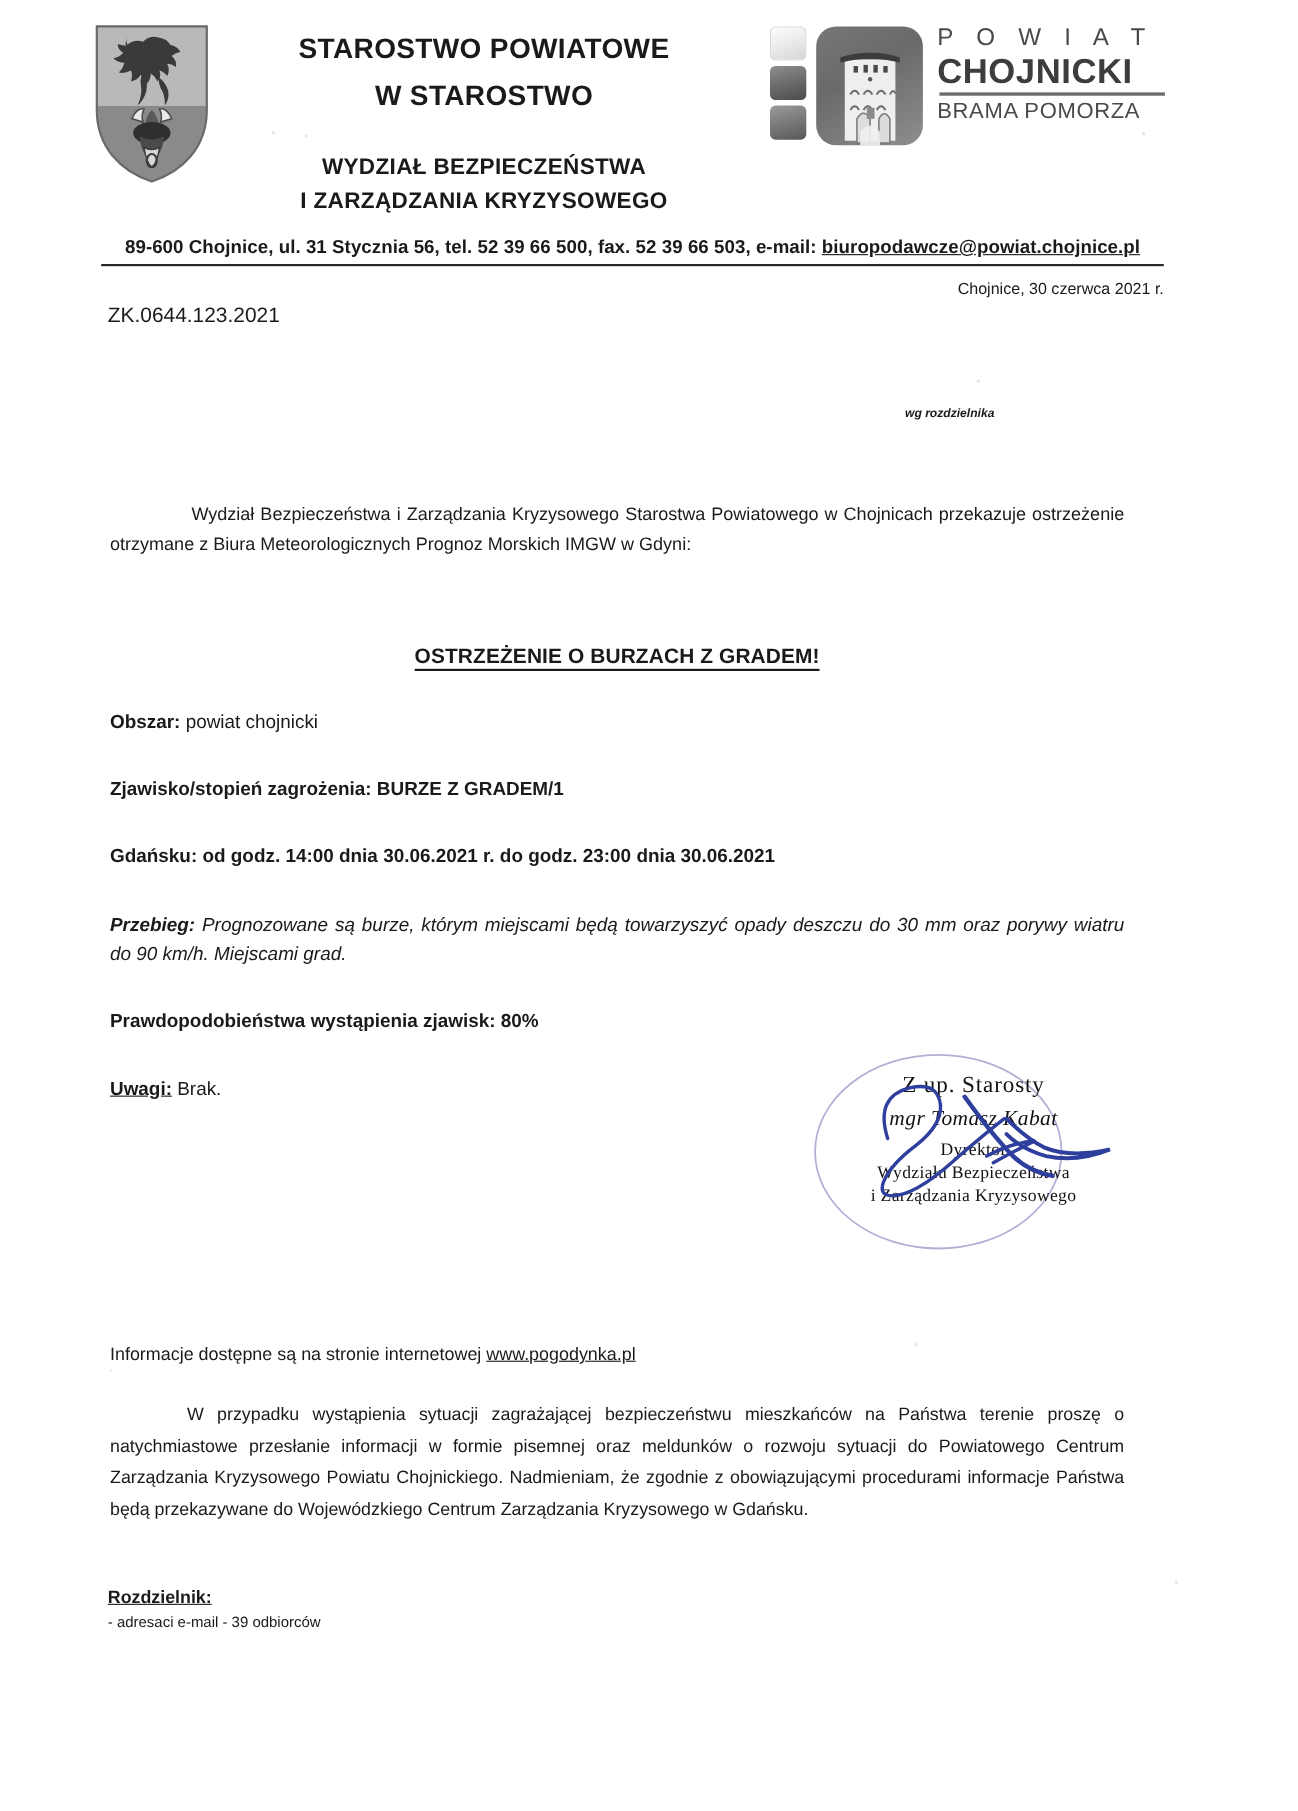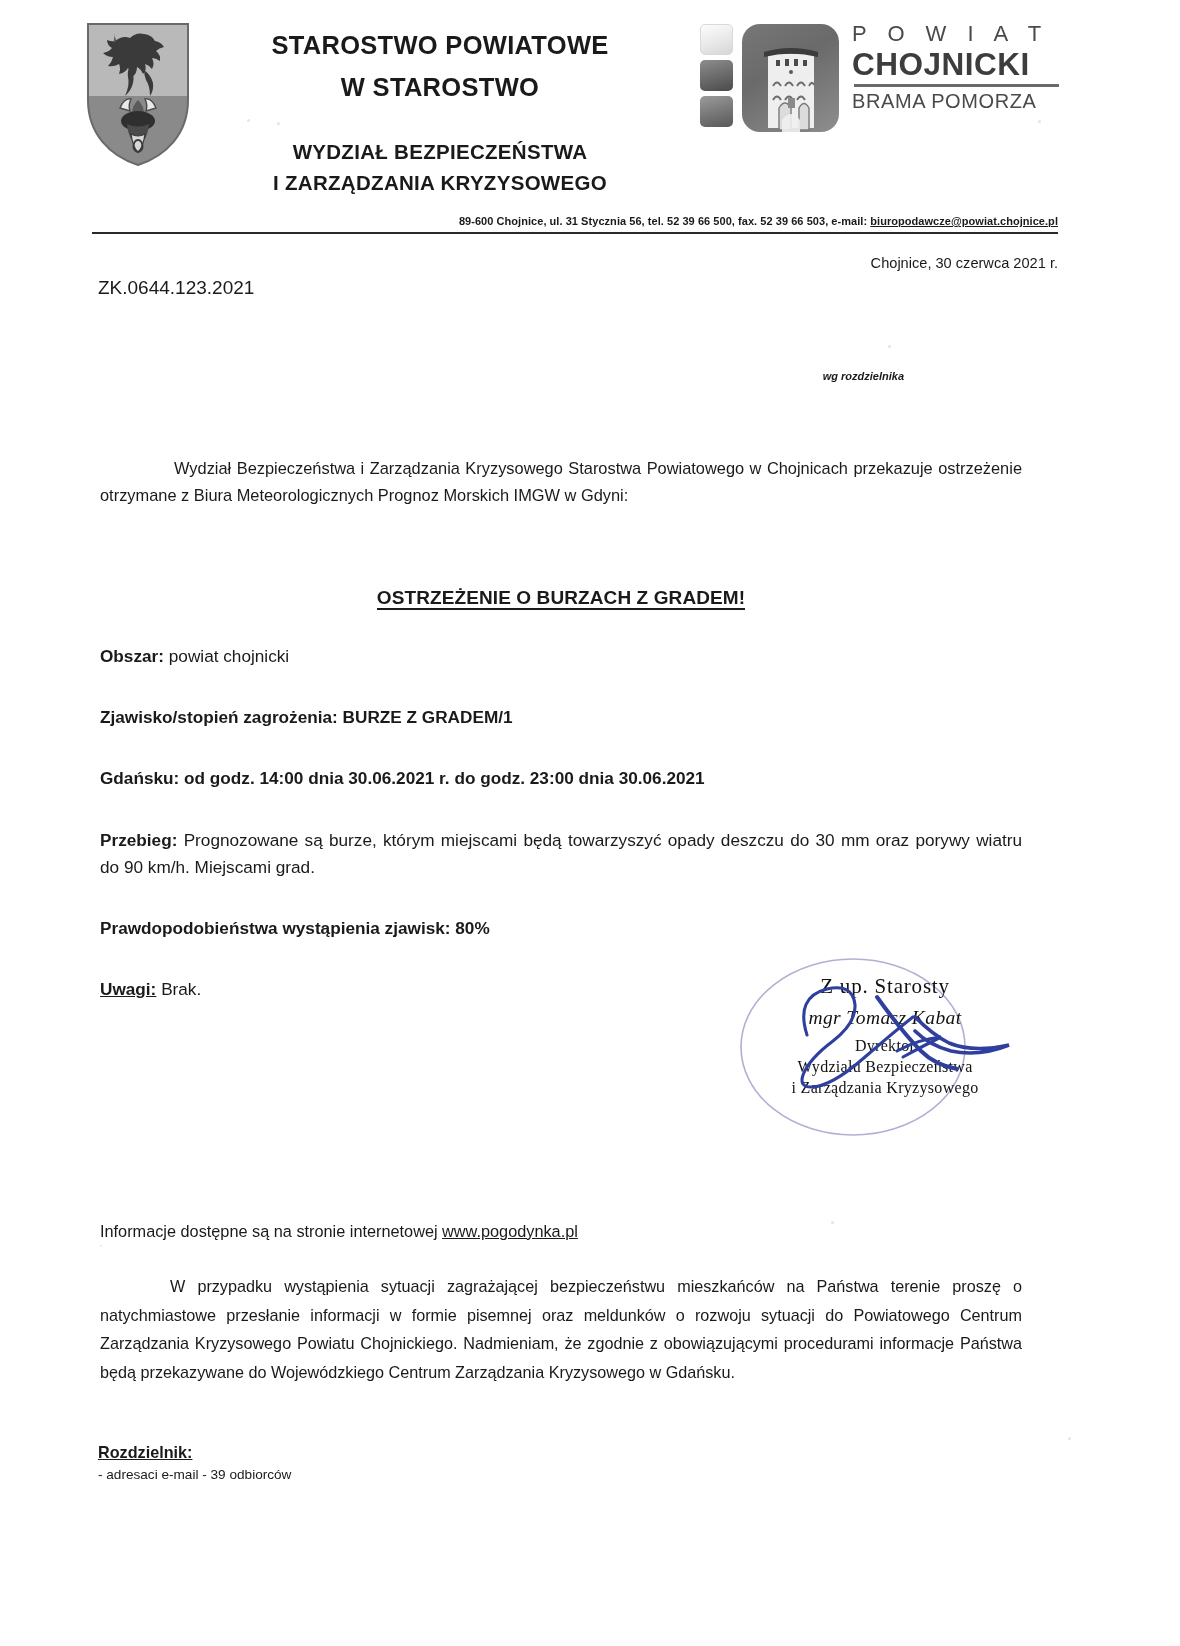--- a/index.html
+++ b/index.html
@@ -129,23 +129,23 @@
   }
 
   
   .address-band {
     position: absolute;
     left: 92px;
     top: 215px;
     width: 966px;
   }
   .address-line {
-    font-size: 11px;
-    font-weight: bold;
-    text-align: right;
+    font-size: 17px;
+    font-weight: bold;
+    text-align: center;
     padding-bottom: 5px;
     letter-spacing: 0.05px;
     white-space: nowrap;
   }
   .address-line u { text-decoration: underline; }
   .hr-thick {
     border-top: 2px solid #2a2a2a;
     width: 966px;
   }
 
@@ -200,20 +200,21 @@
 
   .field {
     margin-top: 34px;
     font-size: 17.2px;
     line-height: 27px;
   }
   .field b { font-weight: bold; }
   .field.flow {
     text-align: justify;
     margin-top: 35px;
+    font-style: italic;
   }
   .field u { text-decoration: underline; }
 
   
   .stamp {
     position: absolute;
     left: 735px;
     top: 955px;
     width: 310px;
     height: 185px;

